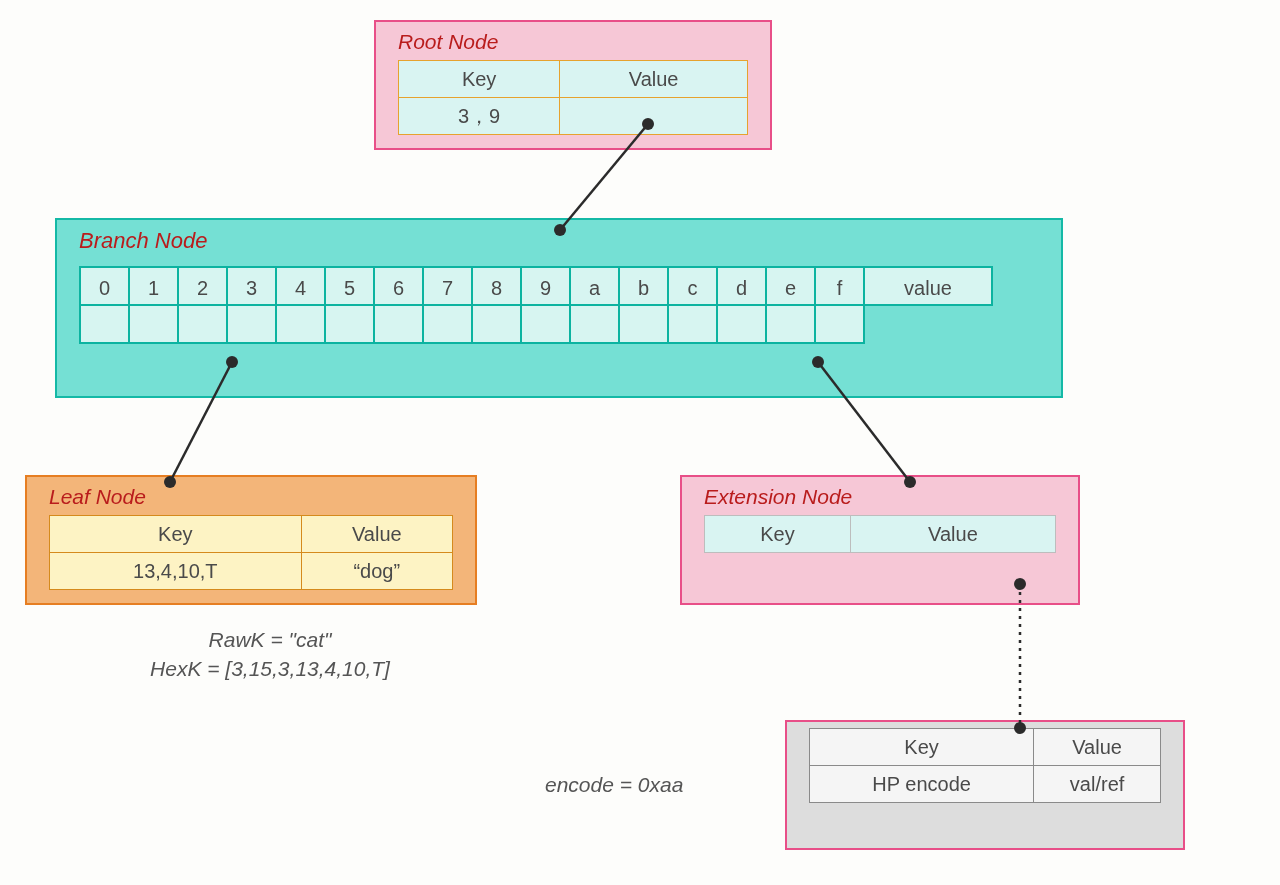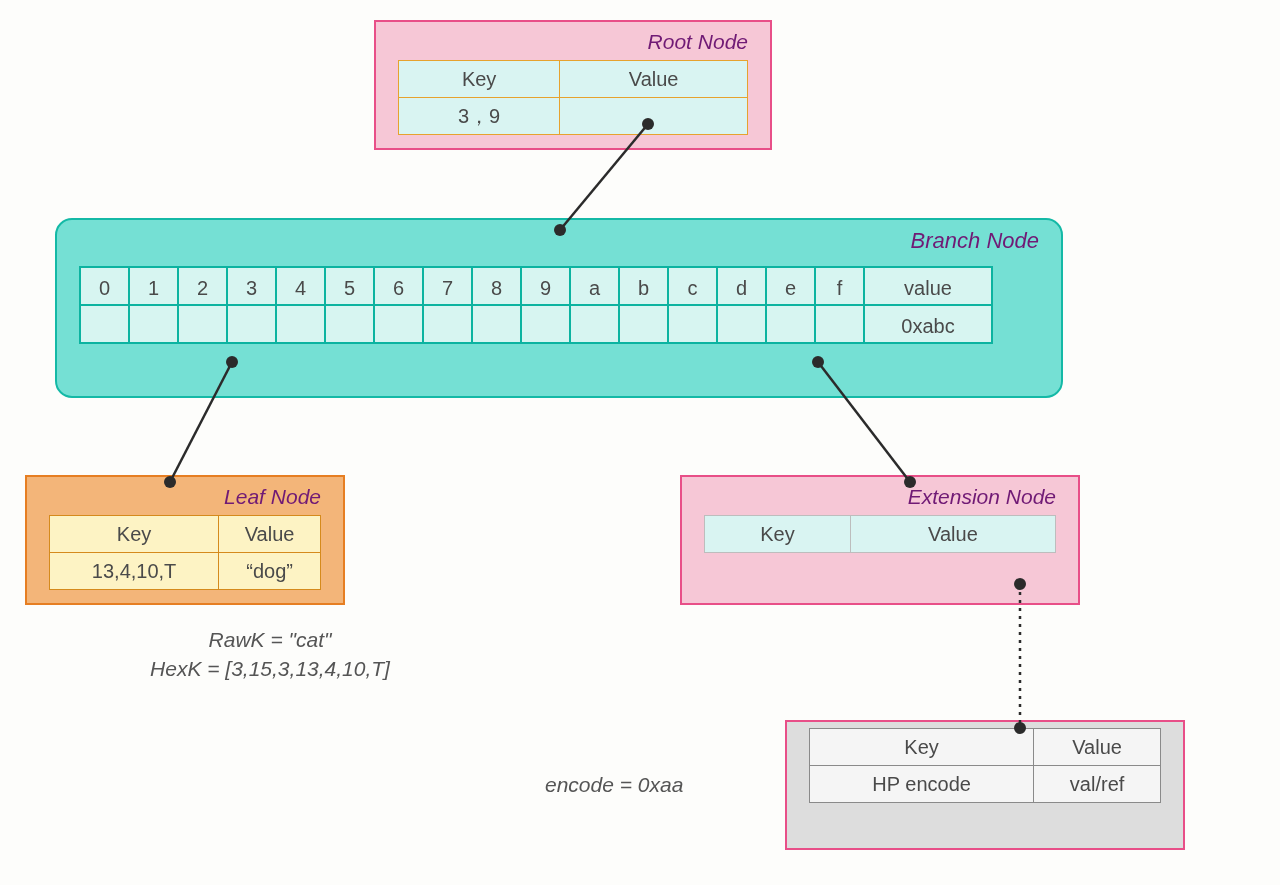--- a/index.html
+++ b/index.html
@@ -17,25 +17,25 @@
     height: 885px;
   }
   .node {
     position: absolute;
     box-sizing: border-box;
     border-width: 2px;
     border-style: solid;
     padding: 6px 22px 16px 22px;
   }
   .node-title {
-    text-align: right;
+    text-align: left;
     font-style: italic;
     font-size: 21px;
     margin: 2px 0 6px 0;
-    color: #701a75;
+    color: #b91c1c;
   }
 
   
   #root-node {
     left: 374px; top: 20px; width: 398px; height: 130px;
     background: #f6c7d6;
     border-color: #e84f88;
   }
   #root-node table { border-collapse: collapse; width: 100%; }
   #root-node th, #root-node td {
@@ -46,21 +46,20 @@
     height: 34px;
     text-align: center;
   }
 
   
   #branch-node {
     left: 55px; top: 218px; width: 1008px; height: 180px;
     background: #75e0d4;
     border-color: #14b9a6;
     padding: 6px 22px 16px 22px;
-    border-radius: 17px;
   }
   #branch-node .node-title { font-size: 22px; margin-bottom: 12px; }
   #branch-row {
     display: flex;
     width: 100%;
   }
   .branch-cell {
     flex: 0 0 51px;
     display: flex;
     flex-direction: column;
@@ -73,21 +72,21 @@
     height: 40px;
     line-height: 40px;
     text-align: center;
     font-size: 20px;
     box-sizing: border-box;
   }
   .branch-cell .v { margin-top: -2px; }
 
   
   #leaf-node {
-    left: 25px; top: 475px; width: 320px; height: 130px;
+    left: 25px; top: 475px; width: 452px; height: 130px;
     background: #f3b579;
     border-color: #e67e22;
   }
   #leaf-node table { border-collapse: collapse; width: 100%; }
   #leaf-node th, #leaf-node td {
     border: 1px solid #d58a1c;
     background: #fdf3c4;
     font-weight: normal;
     font-size: 20px;
     height: 34px;
@@ -225,21 +224,20 @@
         <div class="branch-cell">
           <div class="h">e</div>
           <div class="v"></div>
         </div>
         <div class="branch-cell">
           <div class="h">f</div>
           <div class="v"></div>
         </div>
         <div class="branch-cell wide">
           <div class="h">value</div>
-          <div class="v">0xabc</div>
         </div>
       </div>
 </div>
 
 <div id="leaf-node" class="node">
   <div class="node-title">Leaf Node</div>
   <table>
     <tbody>
           <tr>
       <th>Key</th>

